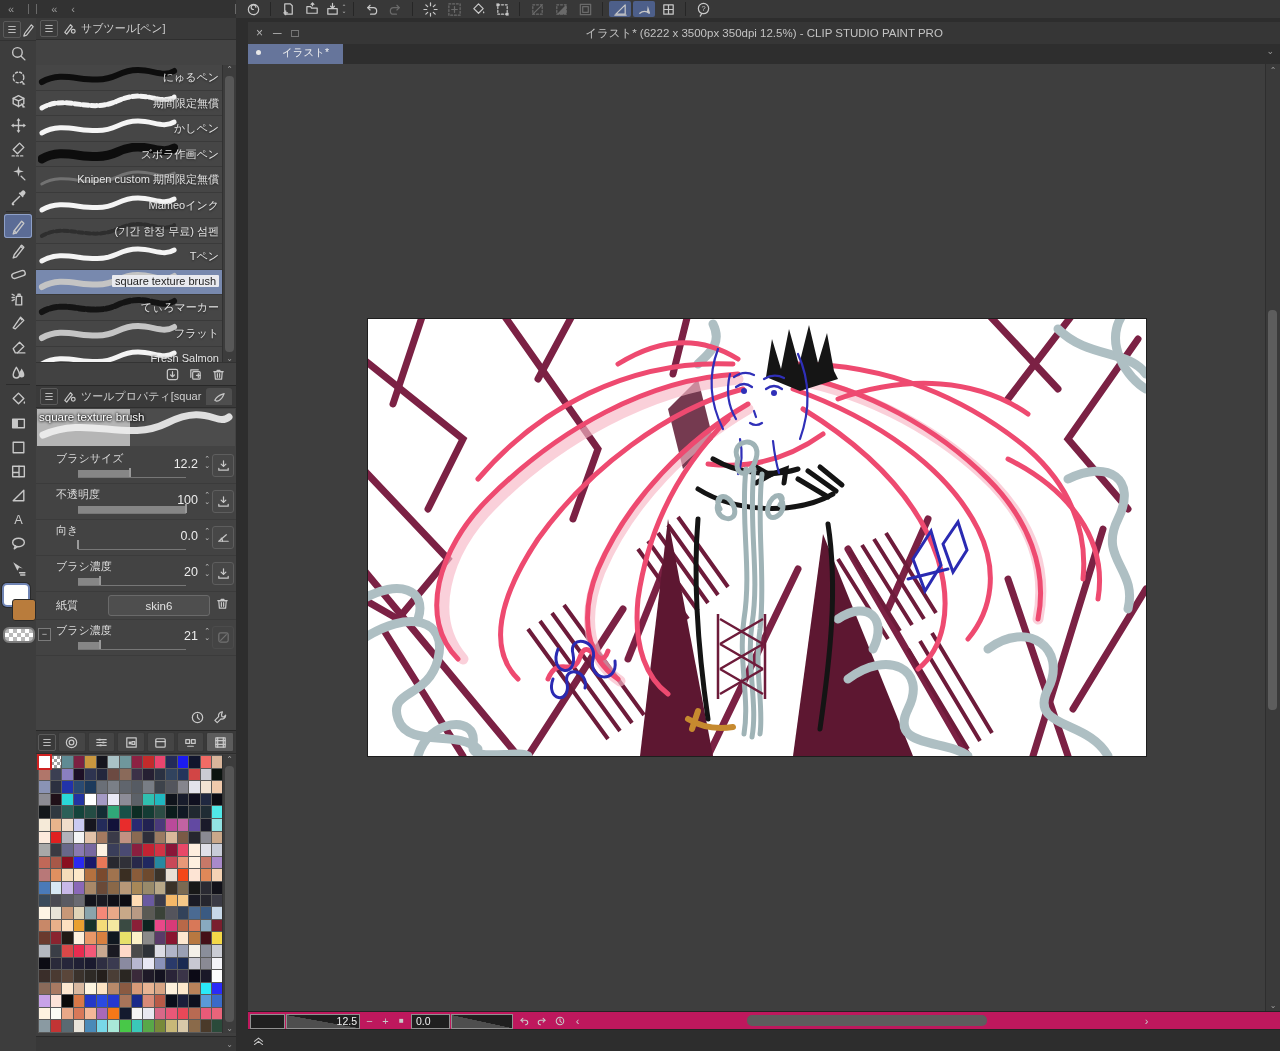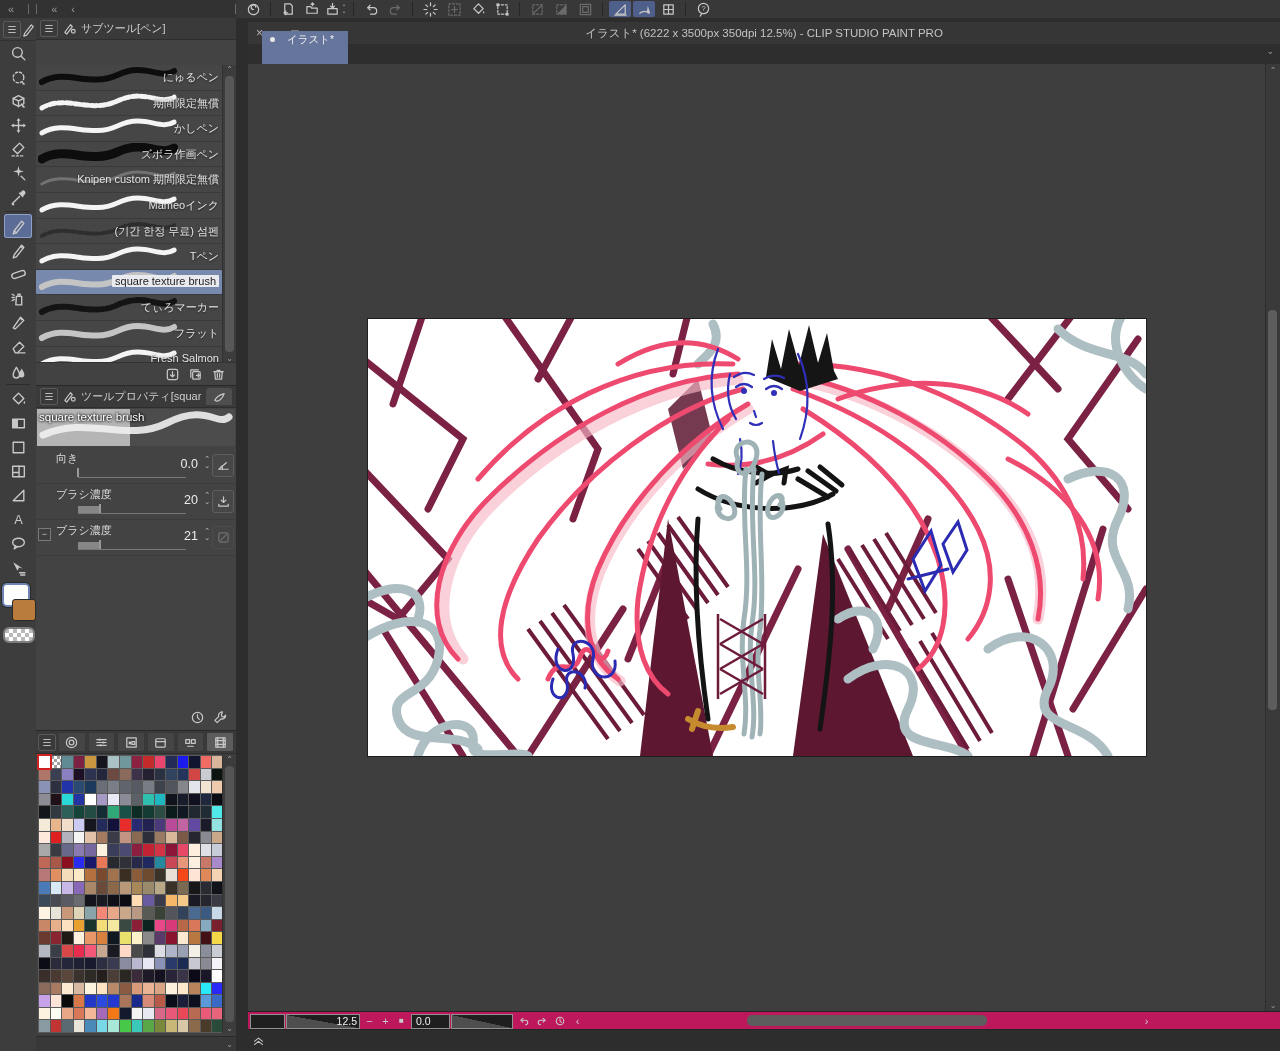--- a/index.html
+++ b/index.html
@@ -114,21 +114,21 @@
   .cs-bottom{position:absolute;bottom:0;left:0;right:0;height:14px;background:#383838;border-top:1px solid #2a2a2a;
     display:flex;align-items:center;justify-content:flex-end;color:#9a9a9a;font-size:8px;padding:0 3px}
 
   
   .docarea{position:absolute;left:236px;top:18px;right:0;bottom:0;background:#2d2d2d}
   .docwin{position:absolute;left:12px;top:4px;right:0;bottom:0}
   .titlebar{height:22px;background:#363636;position:relative;display:flex;align-items:center;justify-content:center}
   .winctrl{position:absolute;left:8px;top:0;height:22px;display:flex;align-items:center;gap:10px;color:#b5b5b5;font-size:12px}
   .doctitle{color:#c3c3c3;font-size:11.5px}
   .tabbar{height:20px;background:#2e2e2e;border-bottom:1px solid #232323;position:relative;display:flex;align-items:flex-end}
-  .doctab{height:17px;margin-left:14px;background:#66759b;color:#f0f0f0;display:flex;align-items:center;gap:12px;padding:0 14px 16px 8px;font-size:10.5px}
+  .doctab{height:17px;margin-left:0;background:#66759b;color:#f0f0f0;display:flex;align-items:center;gap:21px;padding:0 14px 3px 8px;font-size:10.5px}
   .dot{width:5px;height:5px;border-radius:50%;background:#e8e8e8}
   .tab-more{position:absolute;right:6px;top:2px;color:#9a9a9a;font-size:9px}
   .viewport{position:absolute;top:42px;left:0;right:0;bottom:39px;background:#3e3e3e;overflow:hidden}
   .canvas-wrap{position:absolute;left:120px;top:255px;width:778px;height:437px;background:#fff;box-shadow:0 0 0 1px #1e1e1e}
   .canvas-wrap svg{width:778px;height:437px}
   .vscroll{position:absolute;right:0;top:0;bottom:0;width:14px;background:#3a3a3a;border-left:1px solid #2e2e2e;color:#9f9f9f;font-size:8px}
   .vscroll .arr{height:13px;display:flex;align-items:center;justify-content:center}
   .vscroll .arr.bot{position:absolute;bottom:0;left:0;right:0}
   .vscroll .thumb{position:absolute;left:2px;width:9px;top:246px;height:400px;background:#5d5d5d;border-radius:4px}
   .statusbar{position:absolute;left:0;right:0;bottom:21px;height:18px;background:#be185d;border-top:1px solid #232323}
@@ -560,20 +560,54 @@
         <span class="tp-label">square texture brush</span>
         <span class="tp-lock ic">
             <svg viewBox="0 0 16 16">
               <rect x="4" y="8" width="8" height="6" rx="1"></rect>
               <path d="M6 8V5a2.5 2.5 0 0 1 5-.5"></path>
             </svg>
           </span>
       </div>
       <div class="tp-rows" id="tprows">
           <div class="prow">
+            <span class="plabel">ブラシサイズ</span>
+            <div class="ptrack">
+              <div class="pfill" style="width:48%"></div>
+            </div>
+            <span class="pval">12.2</span>
+            <span class="pstep">
+              <span>⌃</span>
+              <span>⌄</span>
+            </span>
+            <span class="pbtn ic">
+              <svg viewBox="0 0 16 16">
+                <path d="M8 3v6M5.5 6.5 8 9l2.5-2.5"></path>
+                <path d="M3 11v2h10v-2"></path>
+              </svg>
+            </span>
+          </div>
+          <div class="prow">
+            <span class="plabel">不透明度</span>
+            <div class="ptrack">
+              <div class="pfill" style="width:100%"></div>
+            </div>
+            <span class="pval">100</span>
+            <span class="pstep">
+              <span>⌃</span>
+              <span>⌄</span>
+            </span>
+            <span class="pbtn ic">
+              <svg viewBox="0 0 16 16">
+                <path d="M8 3v6M5.5 6.5 8 9l2.5-2.5"></path>
+                <path d="M3 11v2h10v-2"></path>
+              </svg>
+            </span>
+          </div>
+          <div class="prow">
             <span class="plabel">向き</span>
             <div class="ptrack">
               <div class="pfill" style="width:0%"></div>
             </div>
             <span class="pval">0.0</span>
             <span class="pstep">
               <span>⌃</span>
               <span>⌄</span>
             </span>
             <span class="pbtn ic">
@@ -590,20 +624,30 @@
             </div>
             <span class="pval">20</span>
             <span class="pstep">
               <span>⌃</span>
               <span>⌄</span>
             </span>
             <span class="pbtn ic">
               <svg viewBox="0 0 16 16">
                 <path d="M8 3v6M5.5 6.5 8 9l2.5-2.5"></path>
                 <path d="M3 11v2h10v-2"></path>
+              </svg>
+            </span>
+          </div>
+          <div class="texrow">
+            <span class="plabel">紙質</span>
+            <span class="texbtn">skin6</span>
+            <span class="texdel ic">
+              <svg viewBox="0 0 16 16">
+                <path d="M4 5h8l-.7 8H4.7z"></path>
+                <path d="M3 5h10M6.5 5V3.5h3V5M6.8 7v4M9.2 7v4"></path>
               </svg>
             </span>
           </div>
           <div class="prow">
             <span class="expandbox">−</span>
             <span class="plabel">ブラシ濃度</span>
             <div class="ptrack">
               <div class="pfill" style="width:20%"></div>
             </div>
             <span class="pval">21</span>

